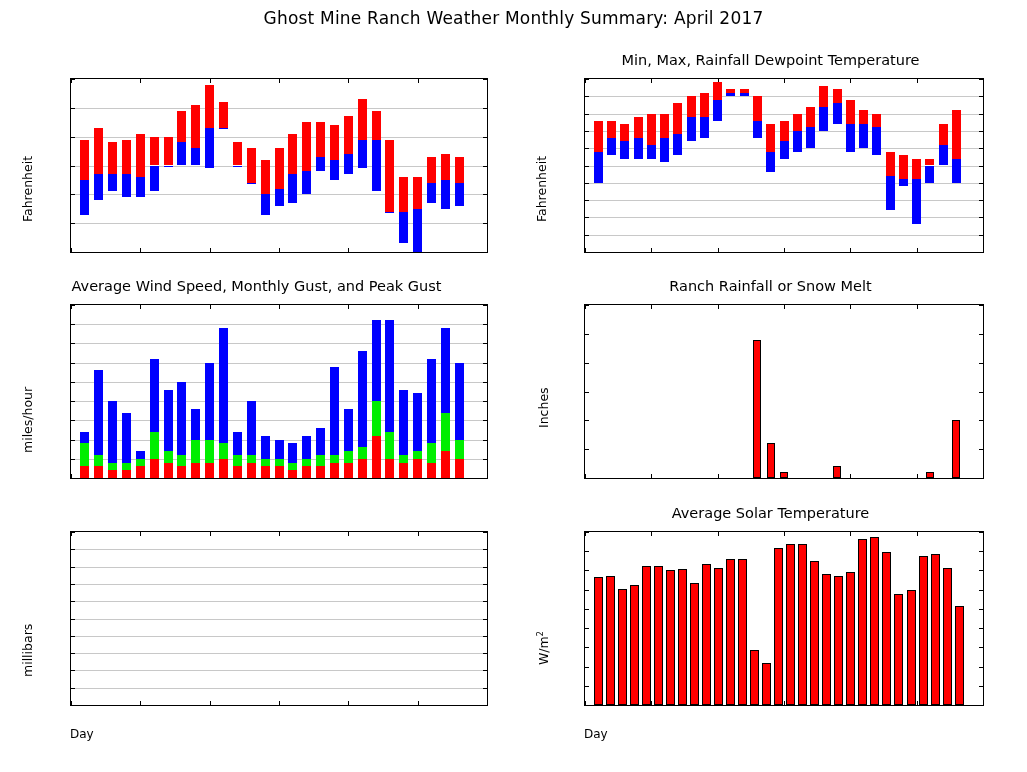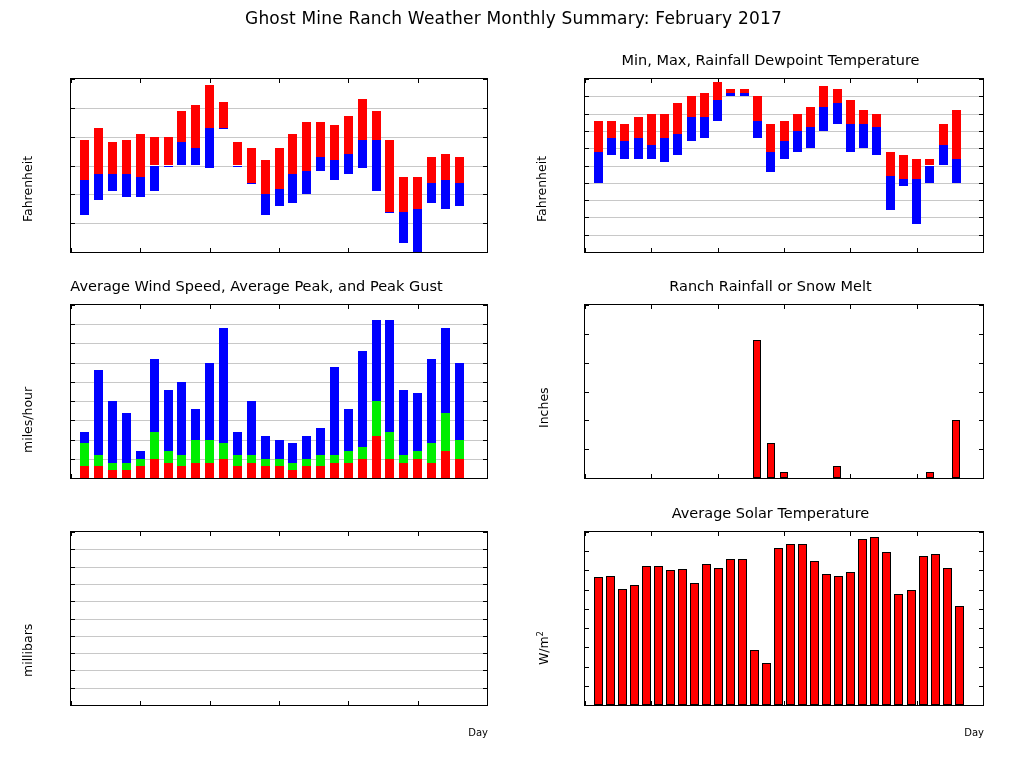--- a/index.html
+++ b/index.html
@@ -23,32 +23,32 @@
   }
   .grid-line{position:absolute;left:0;width:100%;height:1px;background:#c8c8c8;}
   .tickmark-y{position:absolute;left:0;width:4px;height:1px;background:#000;}
   .tickmark-y-r{position:absolute;right:0;width:4px;height:1px;background:#000;}
   .tickmark-x{position:absolute;bottom:0;width:1px;height:4px;background:#000;}
   .tickmark-x-t{position:absolute;top:0;width:1px;height:4px;background:#000;}
   .ylabel{
     position:absolute;font-size:12.5px;white-space:nowrap;
     transform-origin:0 0;transform:rotate(-90deg);
   }
-  .xlabel{position:absolute;font-size:10px;text-align:right;}
+  .xlabel{position:absolute;font-size:12px;text-align:left;}
   .bar{position:absolute;}
   .bar-red{background:#ff0000;}
   .bar-blue{background:#0000ff;}
   .bar-green{background:#00ee00;}
   .bar-outline{border:1px solid #000;box-sizing:border-box;}
   sup{font-size:8px;vertical-align:super;}
 </style>
 </head>
 <body>
 
-<div id="main-title">Ghost Mine Ranch Weather Monthly Summary: February 2017</div>
+<div id="main-title">Ghost Mine Ranch Weather Monthly Summary: April 2017</div>
 
 <div class="panel" style="left:0px;top:52px;width:513px;height:220px;">
   <div class="plot" id="plot-temperature" style="left:70px;top:26px;width:418px;height:175px;">
       <div class="tickmark-y" style="top: 173px;"></div>
       <div class="tickmark-y-r" style="top: 173px;"></div>
       <div class="grid-line" style="top: 144.167px;"></div>
       <div class="tickmark-y" style="top: 144.167px;"></div>
       <div class="tickmark-y-r" style="top: 144.167px;"></div>
       <div class="grid-line" style="top: 115.333px;"></div>
       <div class="tickmark-y" style="top: 115.333px;"></div>
@@ -240,21 +240,21 @@
       <div class="bar bar-red" style="left: 340.433px; width: 9px; top: 79.58px; height: 6.92px;"></div>
       <div class="bar bar-blue" style="left: 353.7px; width: 9px; top: 65.74px; height: 20.76px;"></div>
       <div class="bar bar-red" style="left: 353.7px; width: 9px; top: 44.98px; height: 20.76px;"></div>
       <div class="bar bar-blue" style="left: 366.967px; width: 9px; top: 79.58px; height: 24.22px;"></div>
       <div class="bar bar-red" style="left: 366.967px; width: 9px; top: 31.14px; height: 48.44px;"></div>
     </div>
   <div class="ylabel" style="left:20px;top:170px;">Fahrenheit</div>
 </div>
 
 <div class="panel" style="left:0px;top:278px;width:513px;height:220px;">
-  <div class="panel-title">Average Wind Speed, Average Peak, and Peak Gust</div>
+  <div class="panel-title">Average Wind Speed, Monthly Gust, and Peak Gust</div>
   <div class="plot" id="plot-wind" style="left:70px;top:26px;width:418px;height:175px;">
       <div class="tickmark-y" style="top: 173px;"></div>
       <div class="tickmark-y-r" style="top: 173px;"></div>
       <div class="grid-line" style="top: 153.778px;"></div>
       <div class="tickmark-y" style="top: 153.778px;"></div>
       <div class="tickmark-y-r" style="top: 153.778px;"></div>
       <div class="grid-line" style="top: 134.556px;"></div>
       <div class="tickmark-y" style="top: 134.556px;"></div>
       <div class="tickmark-y-r" style="top: 134.556px;"></div>
       <div class="grid-line" style="top: 115.333px;"></div>

